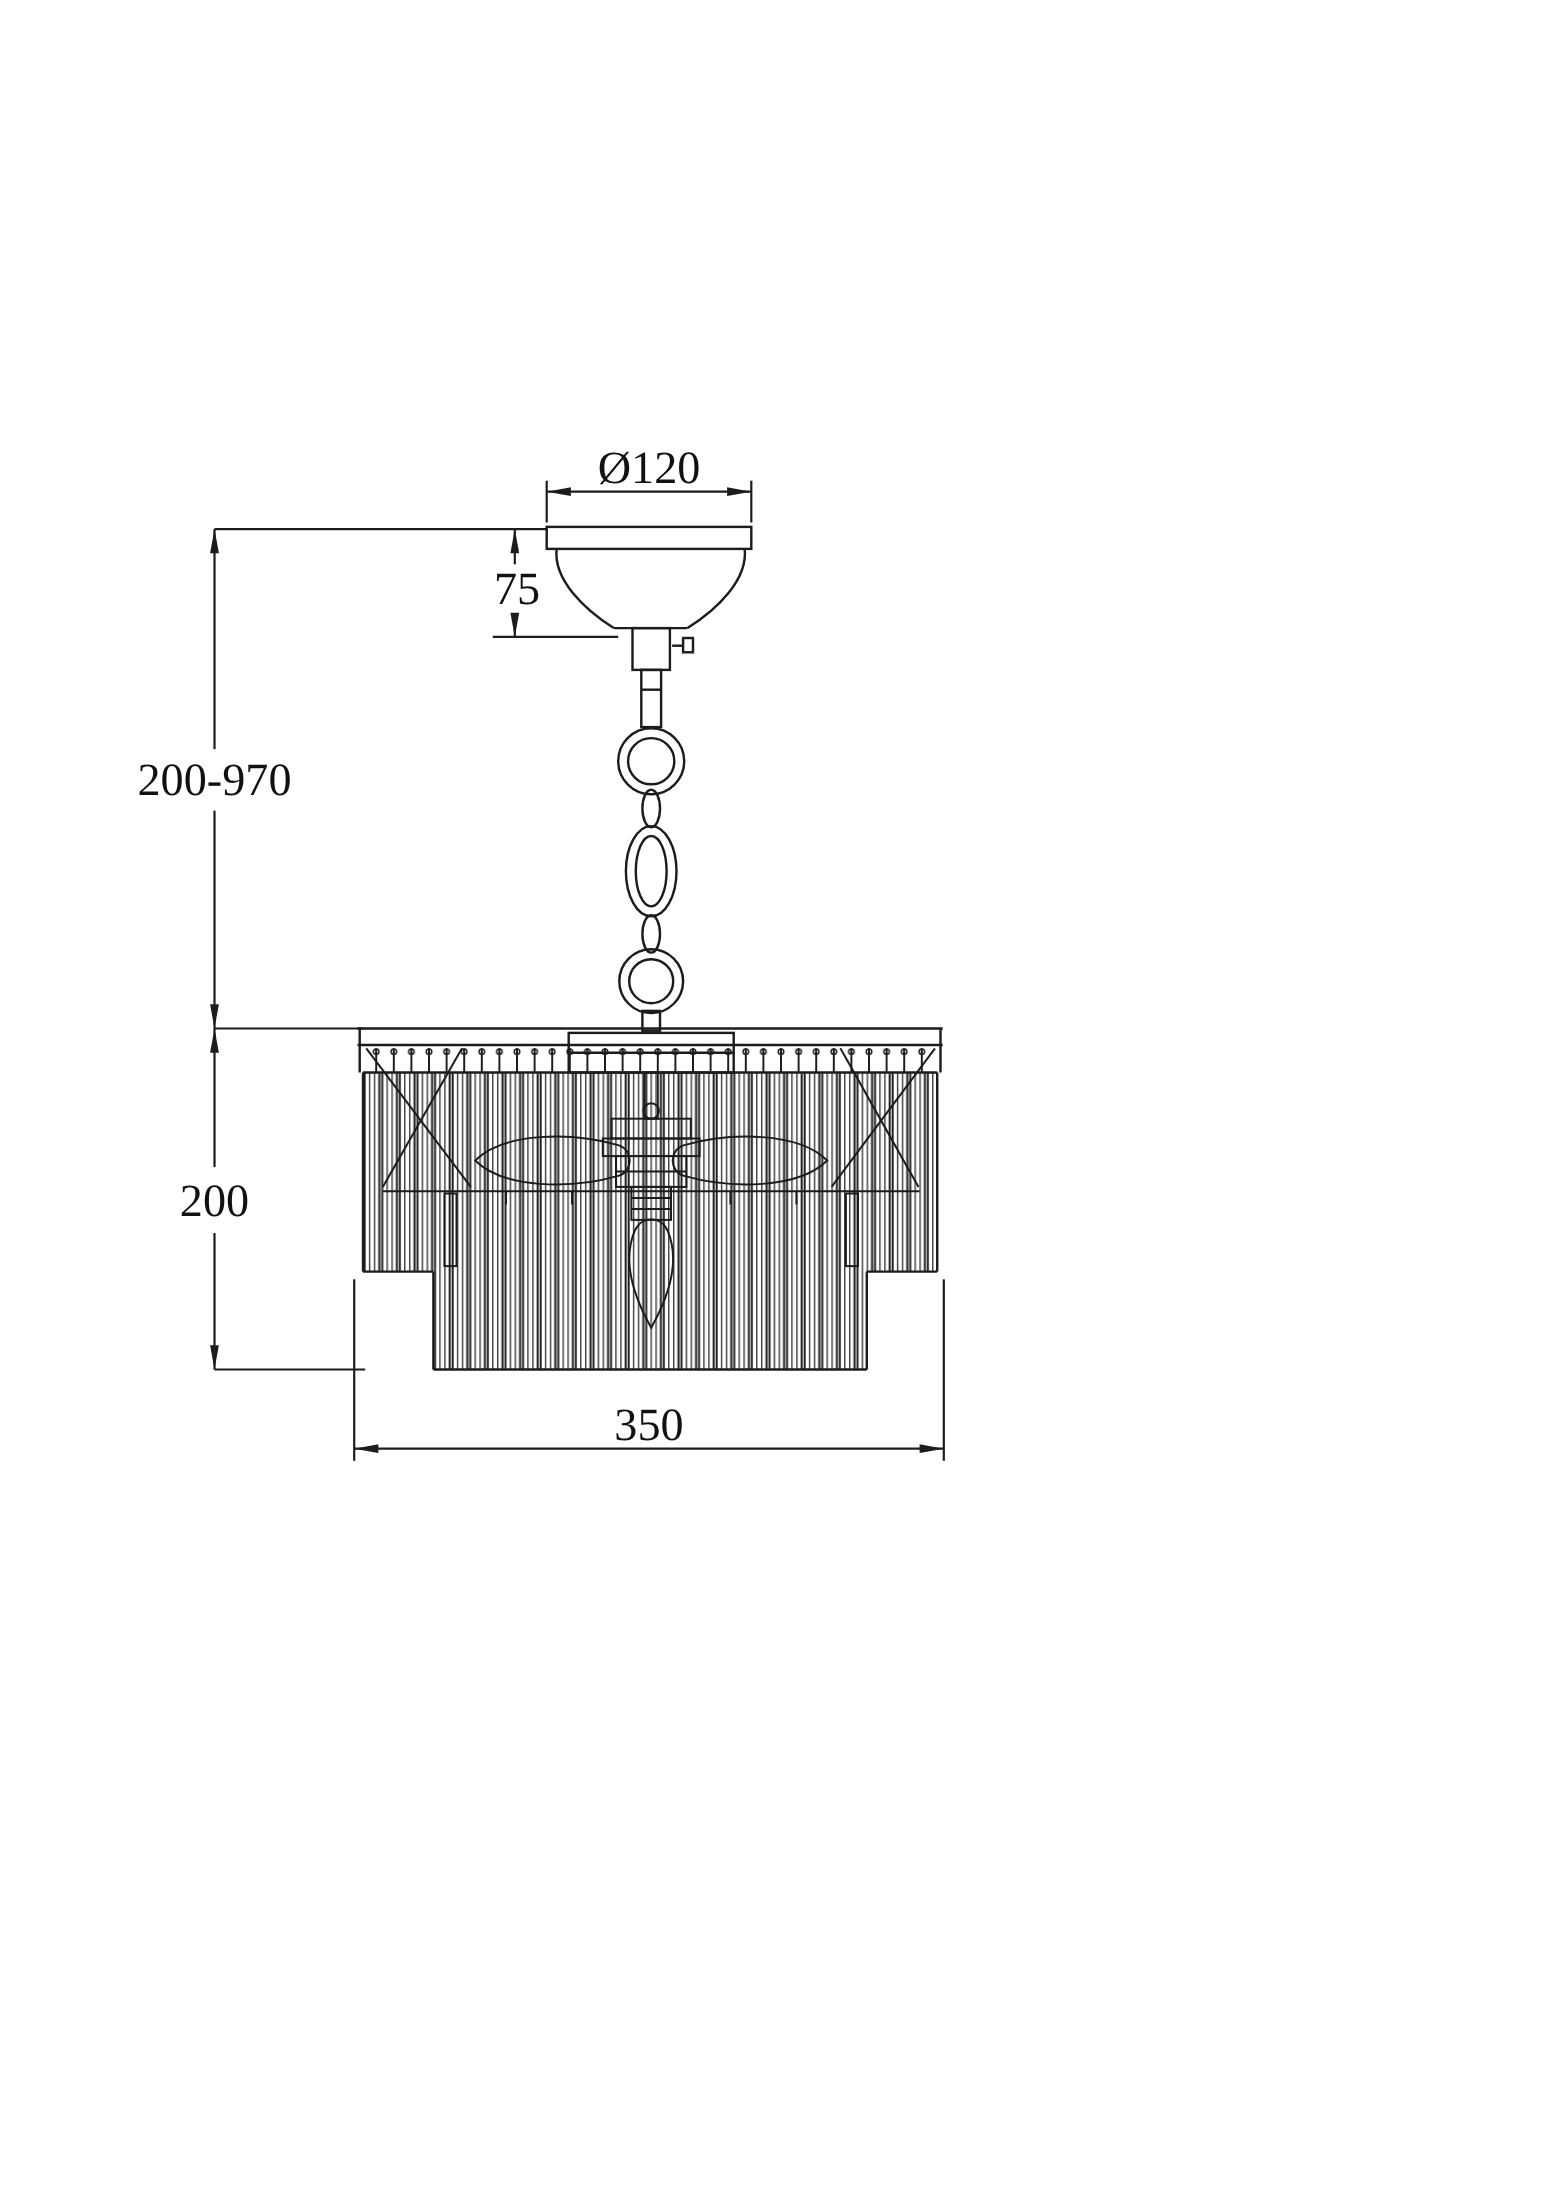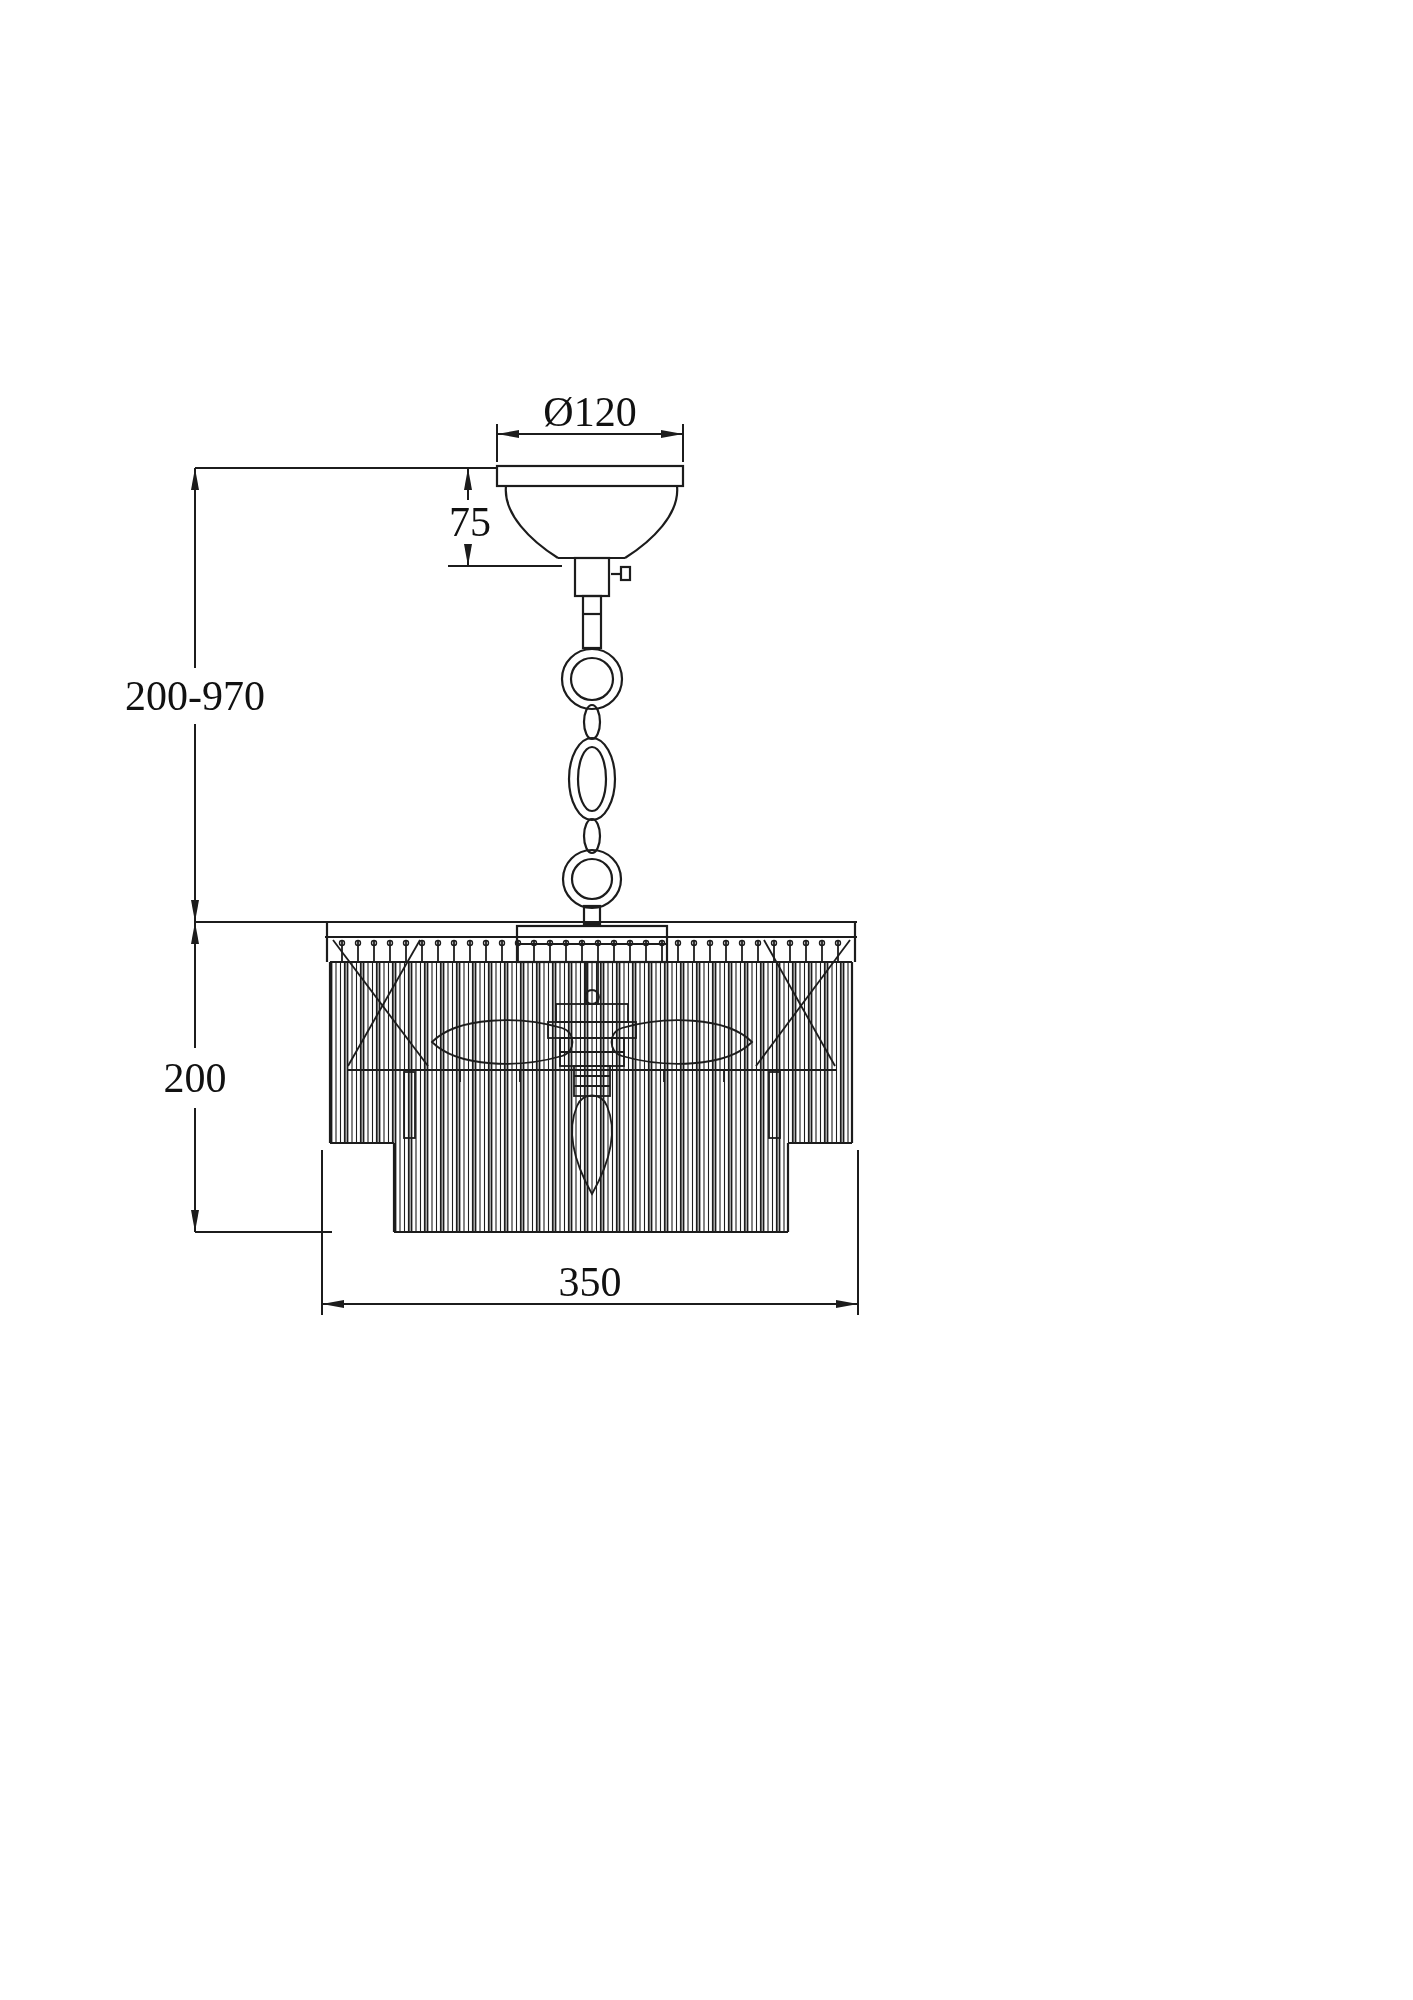--- a/index.html
+++ b/index.html
@@ -6,20 +6,21 @@
     margin: 0;
     padding: 0;
     background: #ffffff;
   }
   .canvas {
     position: relative;
     width: 1413px;
     height: 1525px;
     background: #ffffff;
     font-family: "Liberation Serif", "DejaVu Serif", serif;
+    margin-top: 13px;
   }
   svg { display: block; }
   .dim-text {
     font-family: "Liberation Serif", "DejaVu Serif", serif;
     font-size: 42px;
     fill: #111111;
     stroke: none;
   }
 </style>
 </head>

